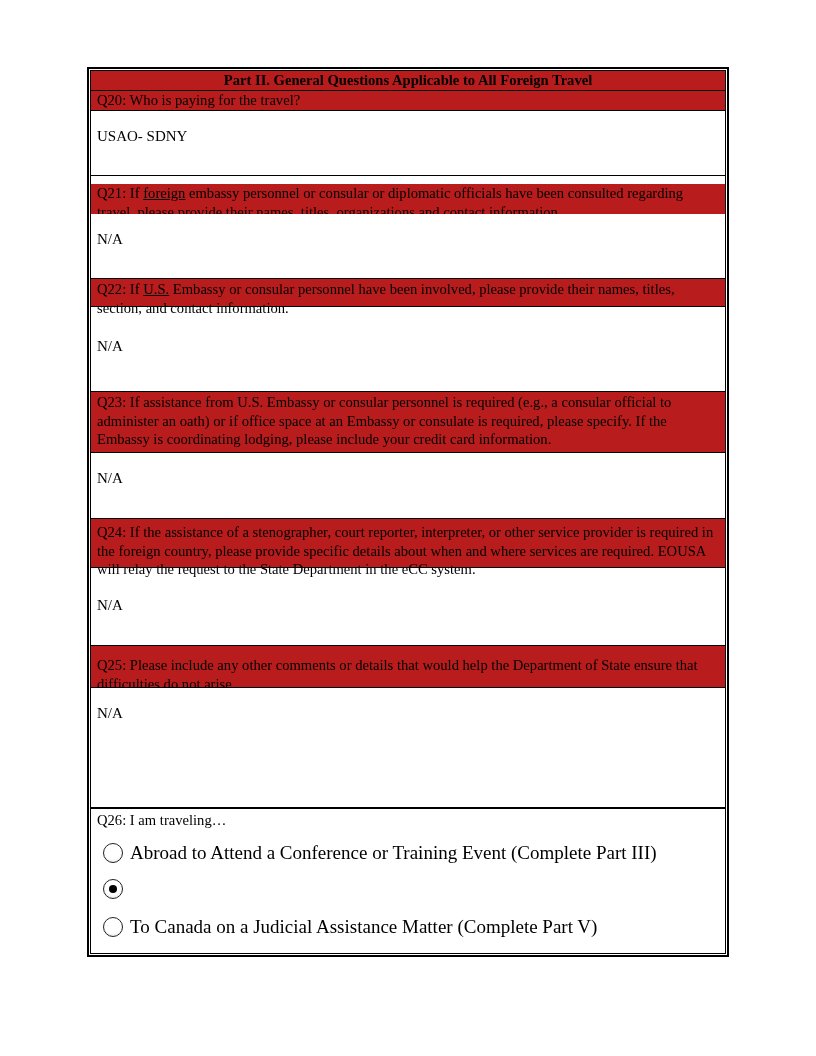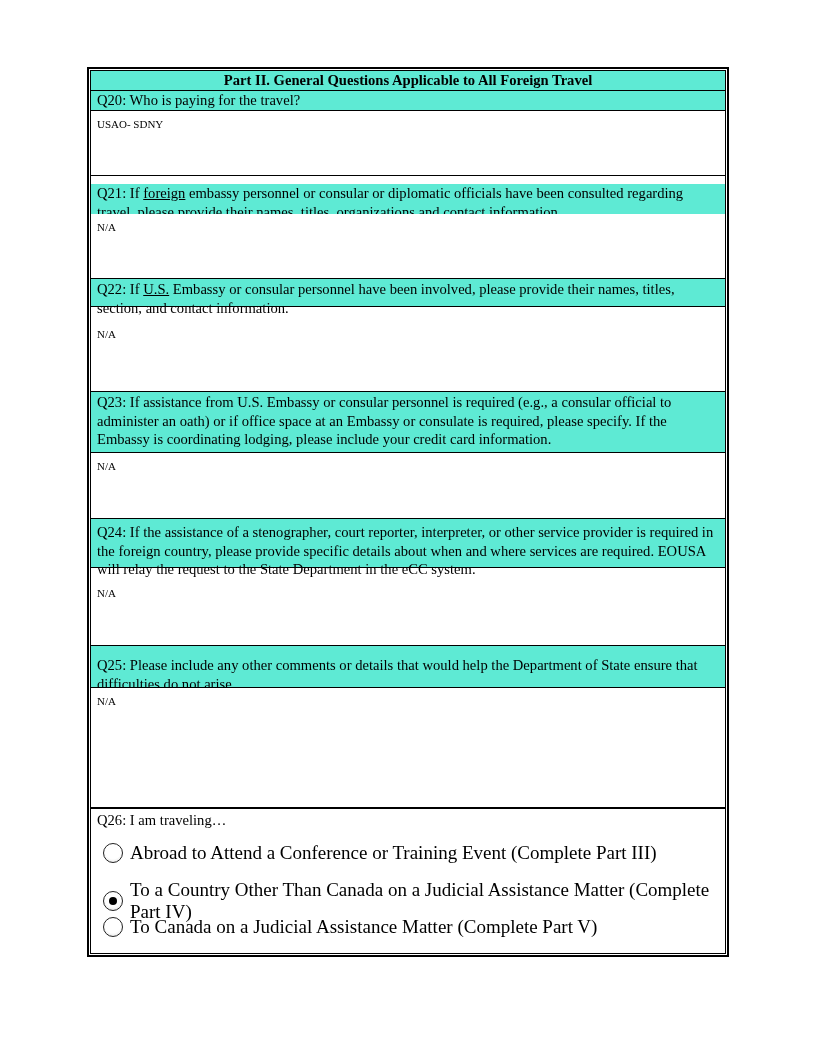--- a/index.html
+++ b/index.html
@@ -6,23 +6,23 @@
   body { width: 816px; height: 1056px; position: relative; font-family: "Liberation Serif", serif; color: #000; }
   .frame {
     position: absolute; left: 87px; top: 67px; width: 642px; height: 890px;
     border: 2px solid #000; box-sizing: border-box; padding: 1px;
   }
   .inner {
     border: 1px solid #000; width: 100%; height: 100%; box-sizing: border-box;
     position: relative;
   }
   .row { position: absolute; left: 0; right: 0; box-sizing: border-box; border-bottom: 1px solid #000; }
-  .hdr { background: #5eead4; font-size: 14.6px; line-height: 18.5px; padding: 0 6px; }
+  .hdr { background: #b91c1c; font-size: 14.6px; line-height: 18.5px; padding: 0 6px; }
   .title { text-align: center; font-weight: bold; }
-  .ans { background: #fff; font-size: 11px; line-height: 18px; padding: 4px 6px 0 6px; }
+  .ans { background: #fff; font-size: 15px; line-height: 18px; padding: 16px 6px 0 6px; }
   .u { text-decoration: underline; }
   .thick { border-bottom: 2px solid #000; }
   .q26 { padding: 0 6px; font-size: 14.6px; }
   .q26 .lbl { margin-top: 2px; line-height: 18px; }
   .opt { position: absolute; left: 12px; display: flex; align-items: center; font-size: 19px; }
   .radio {
     width: 20px; height: 20px; border-radius: 50%; border: 1.5px solid #222;
     background: radial-gradient(circle at 50% 40%, #ffffff 55%, #d8d8d8 100%);
     box-sizing: border-box; margin-right: 7px; position: relative; flex: none;
   }
@@ -59,21 +59,20 @@
 
     <div class="row q26" style="top:738px;bottom:0;border-bottom:none;">
       <div class="lbl">Q26:  I am traveling…</div>
 
       <div class="opt" style="top:33px;">
         <span class="radio"></span>
         <span>Abroad to Attend a Conference or Training Event (Complete Part III)</span>
       </div>
       <div class="opt" style="top:70px;">
         <span class="radio on"></span>
-        <span>To a Country Other Than Canada on a Judicial Assistance Matter (Complete Part IV)</span>
       </div>
       <div class="opt" style="top:107px;">
         <span class="radio"></span>
         <span>To Canada on a Judicial Assistance Matter (Complete Part V)</span>
       </div>
     </div>
 
   </div>
 </div>
 

